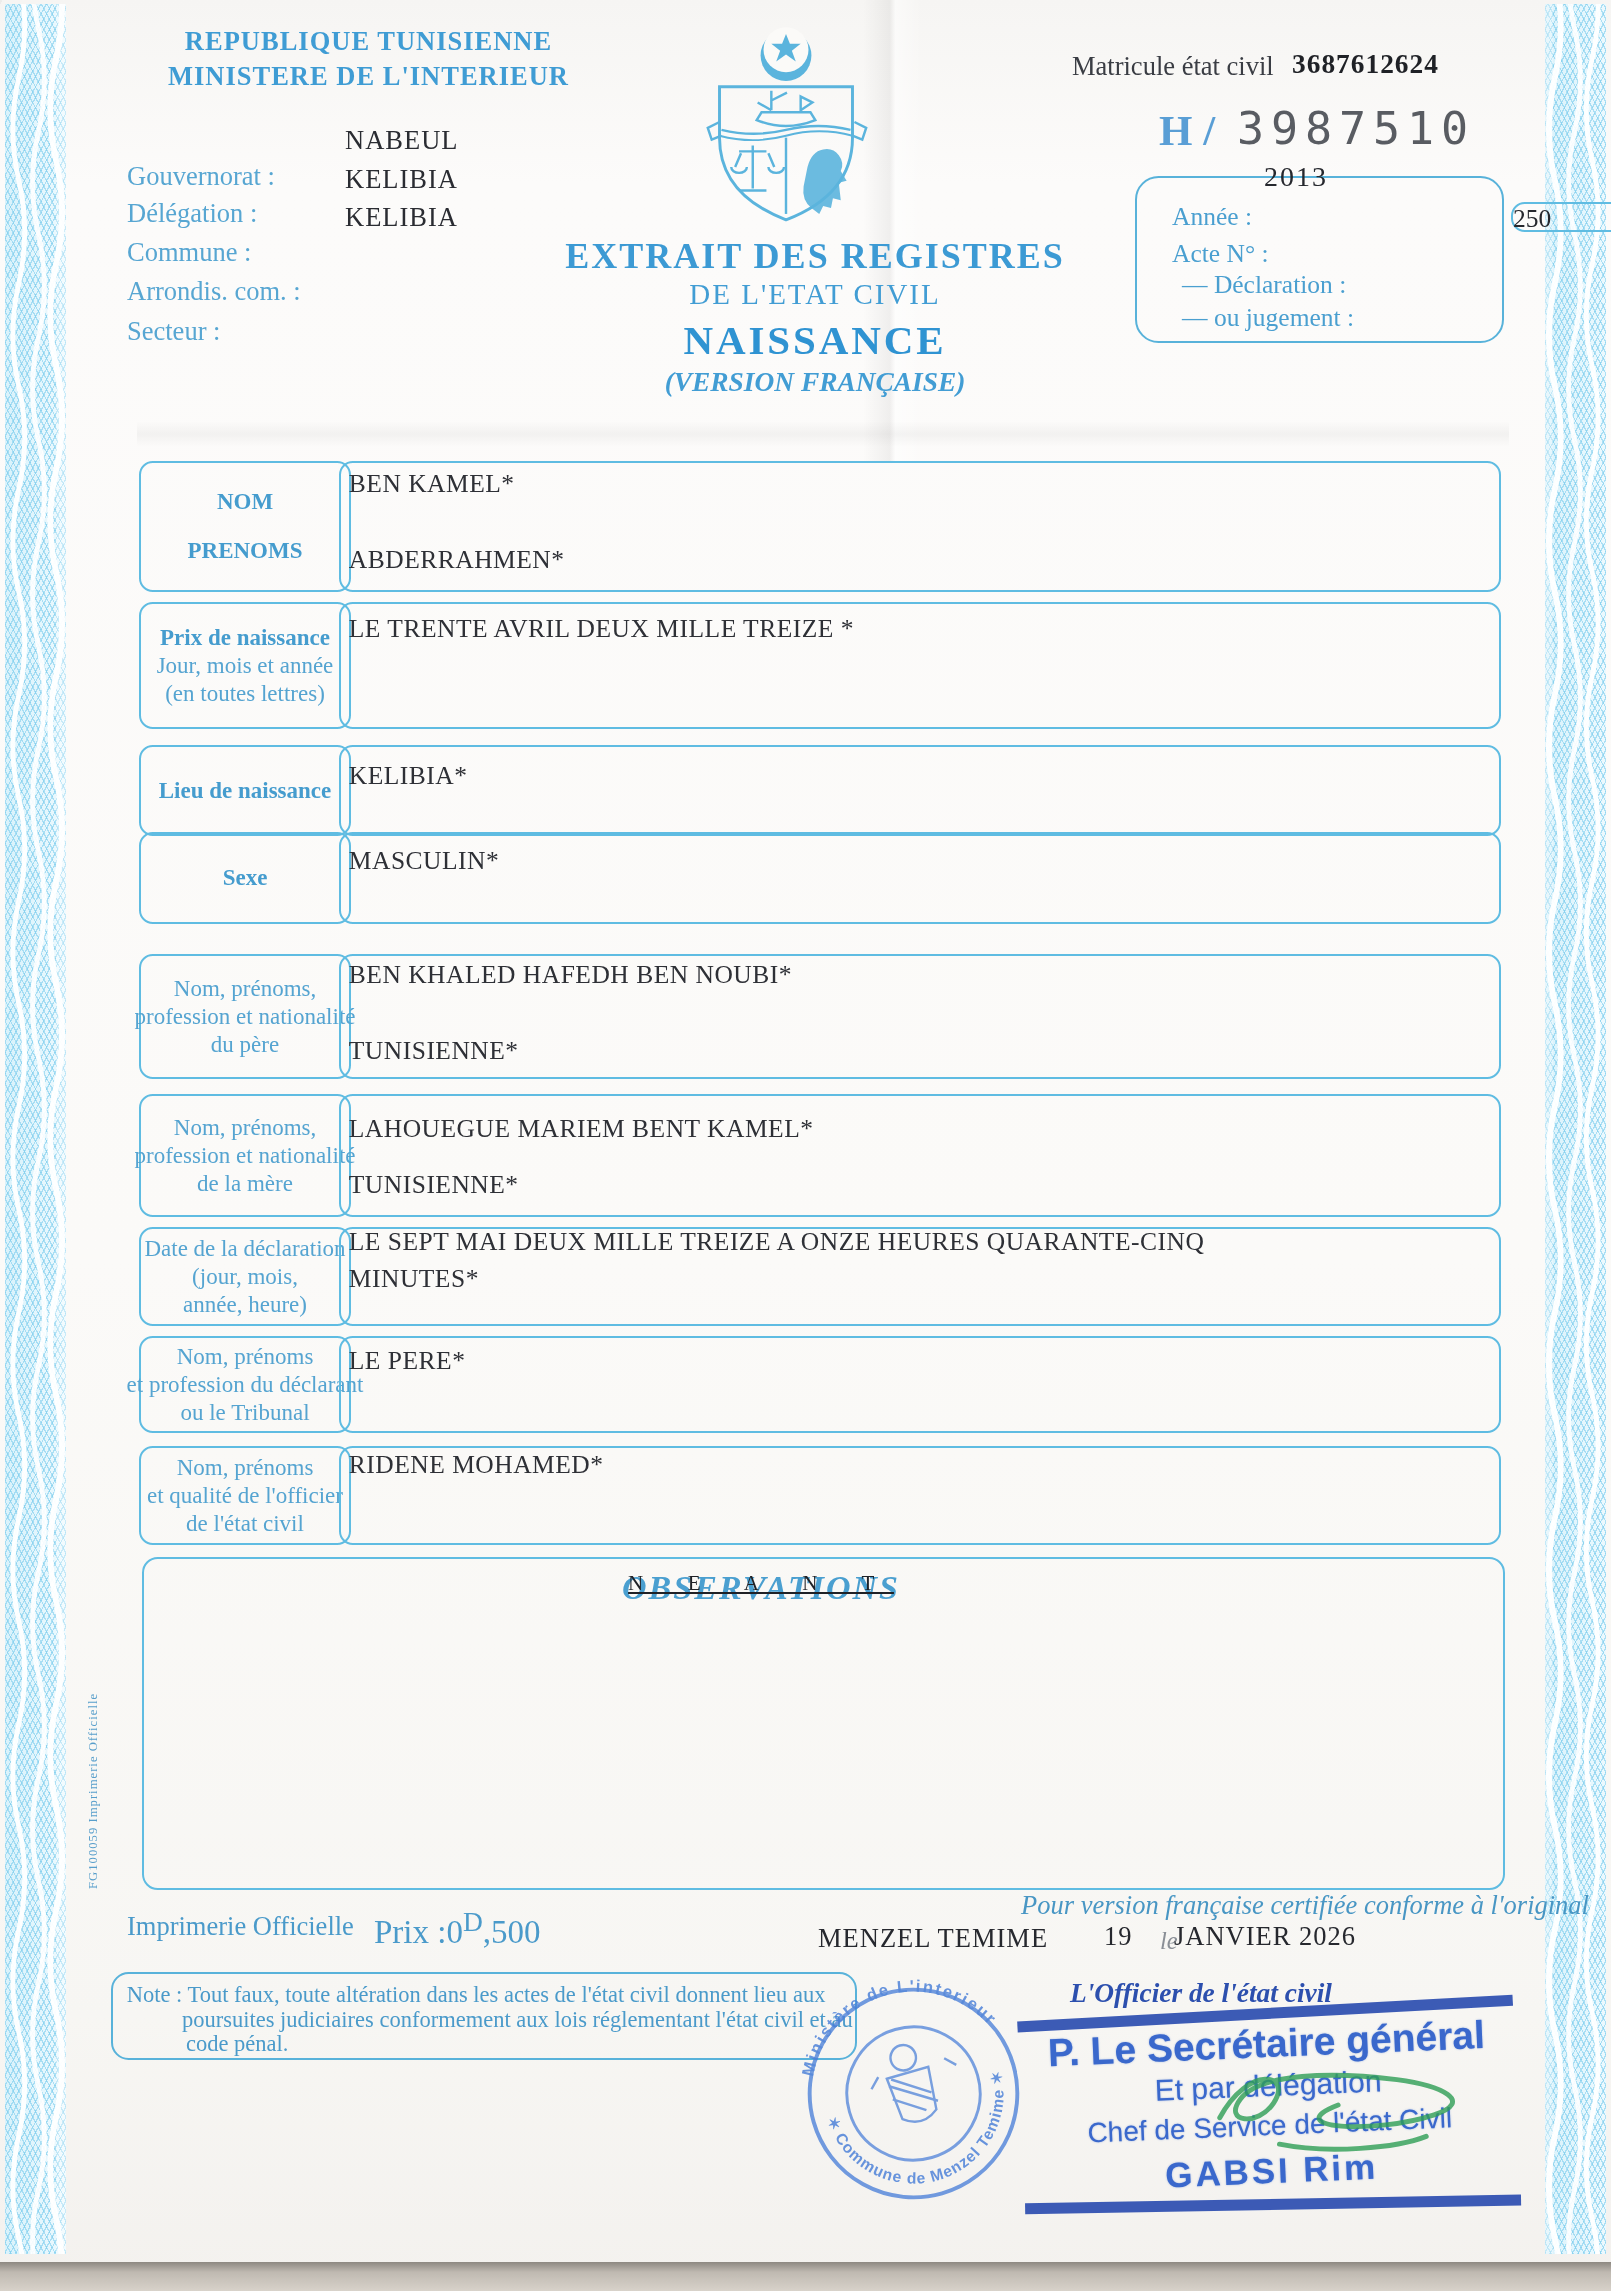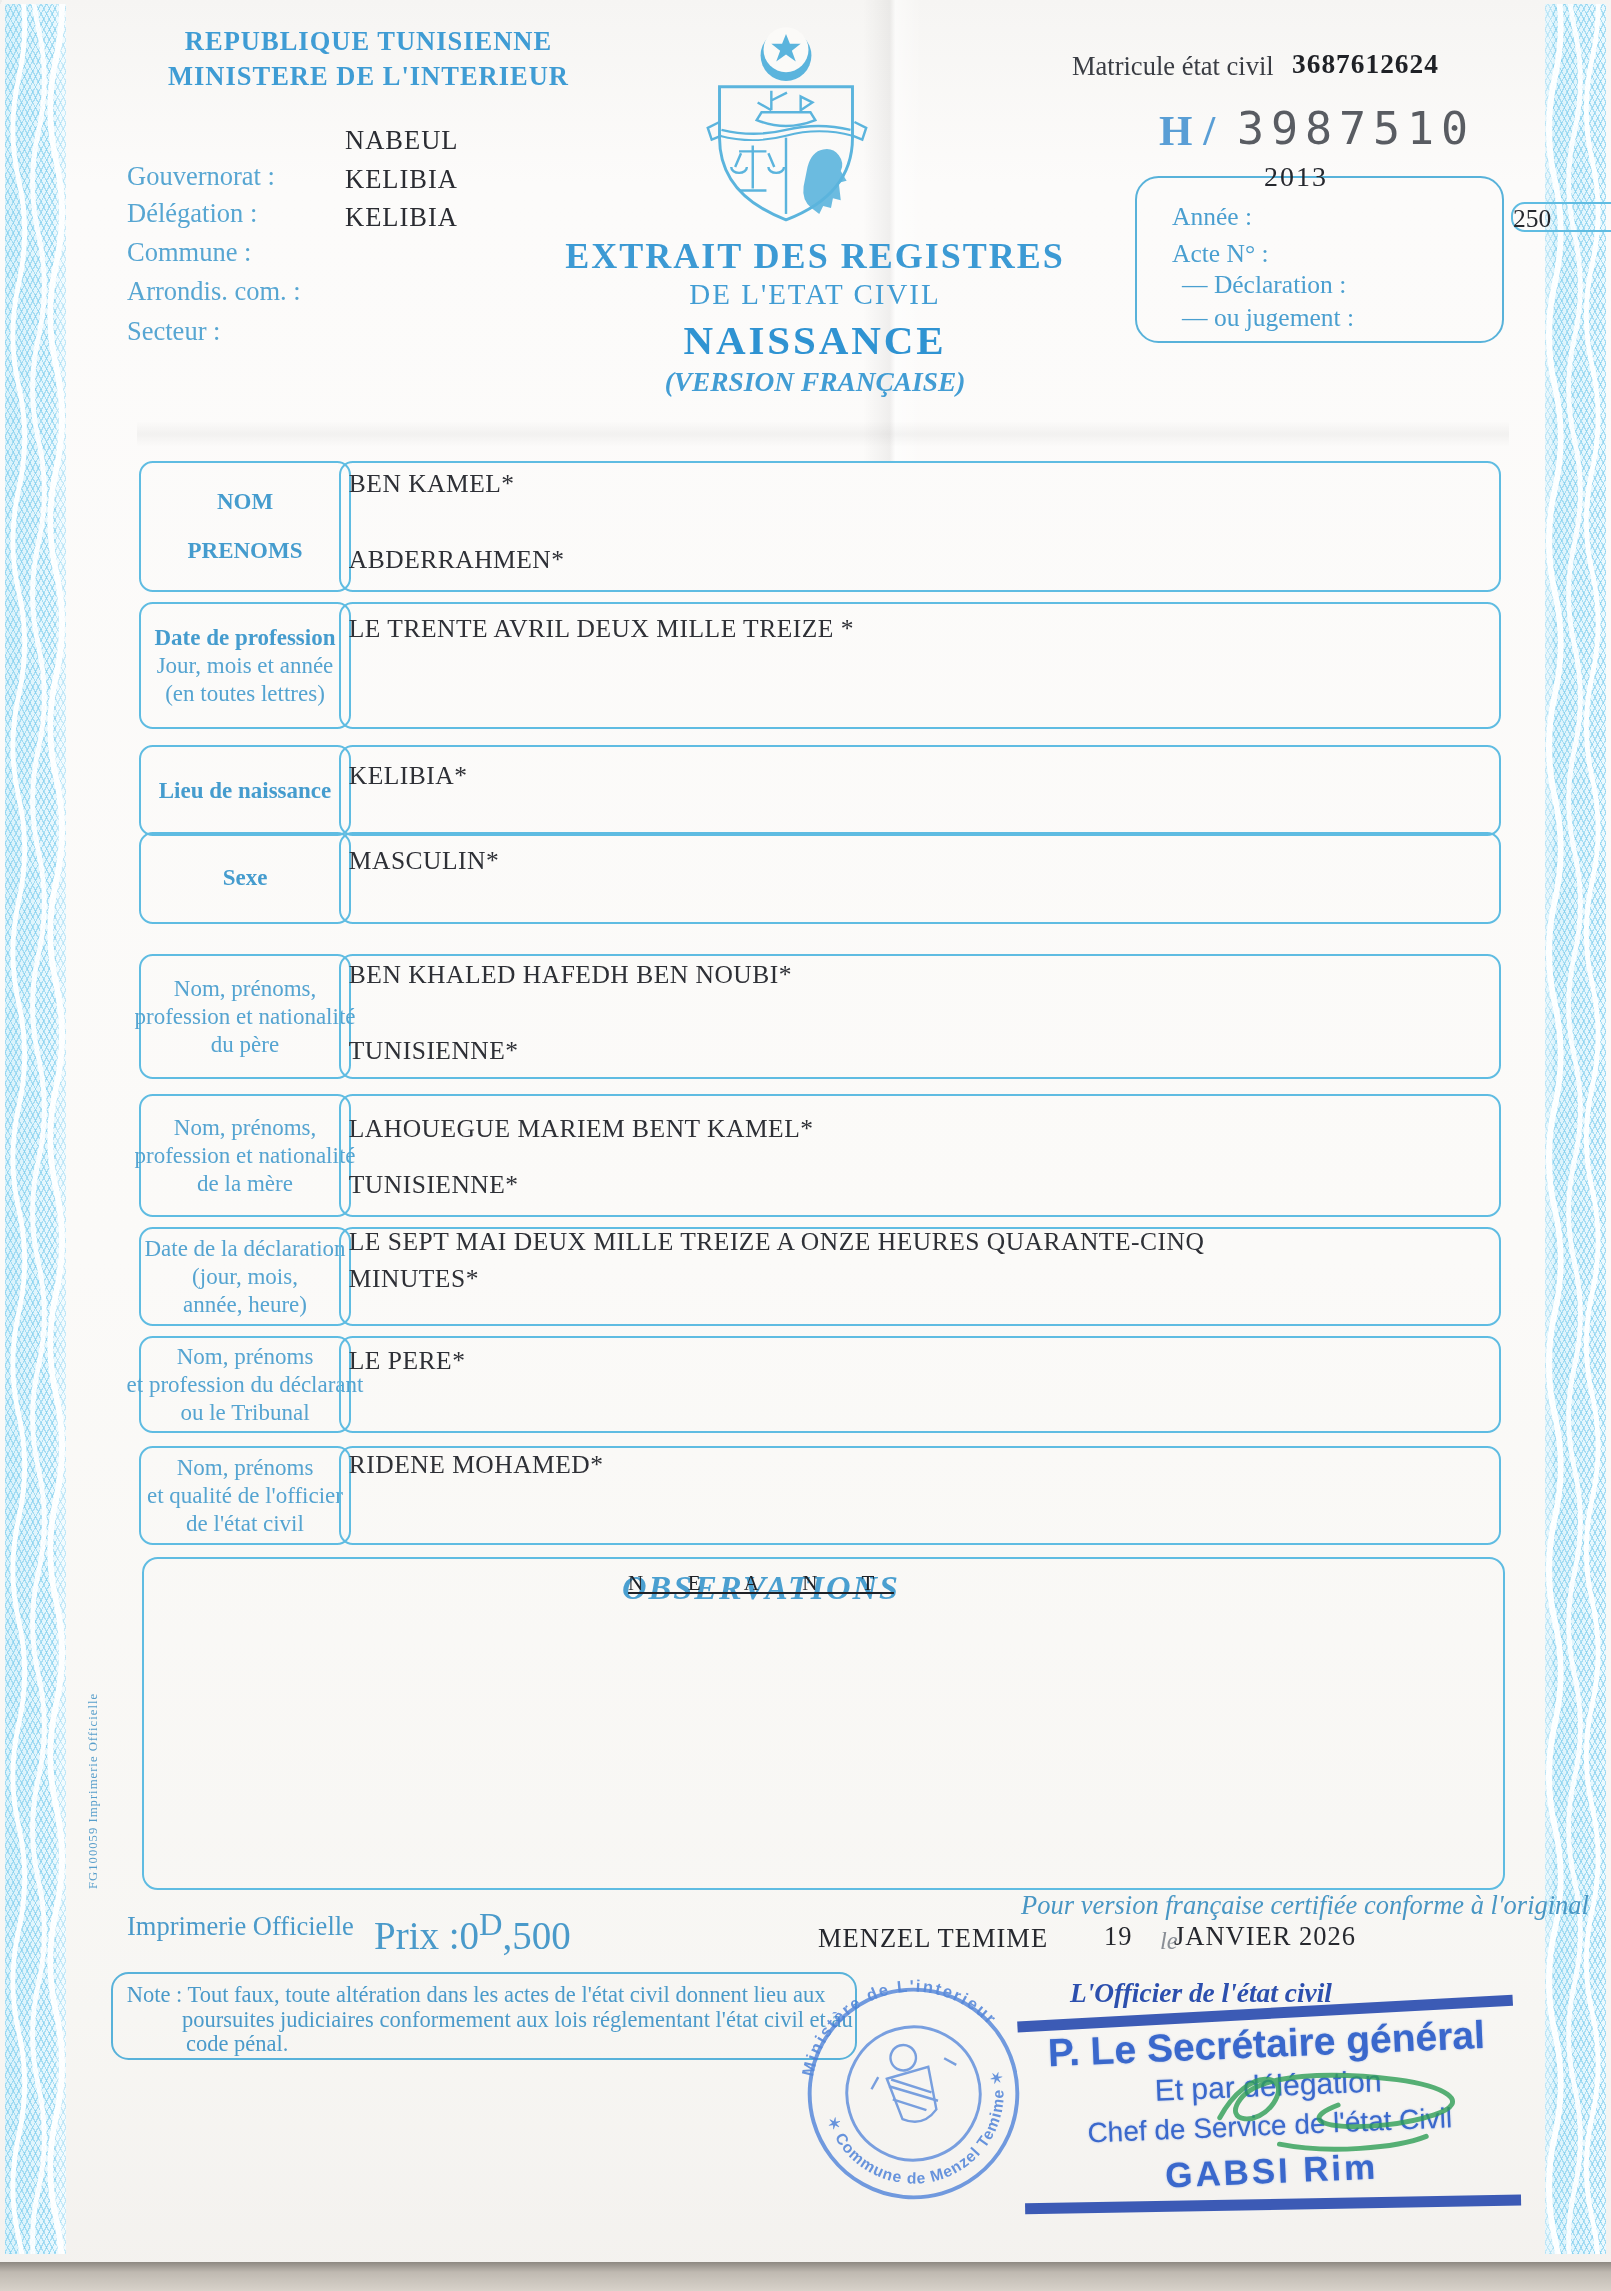--- a/index.html
+++ b/index.html
@@ -43,21 +43,21 @@
        display:flex;flex-direction:column;justify-content:center;align-items:center;box-sizing:border-box;}
   .lab span{color:#55a4d1;font-size:23px;line-height:28px;text-align:center;white-space:nowrap;}
   .lab span.b{font-weight:bold;color:#459cce;}
   .val{position:absolute;left:339px;width:1162px;height:100%;border:2.5px solid #5fbce2;border-radius:13.7px;box-sizing:border-box;}
   .vline{position:absolute;left:7.8px;color:#2e3036;font-size:25.5px;letter-spacing:0.5px;white-space:nowrap;}
   .obsbox{left:142px;top:1557px;width:1359px;height:329px;border:2.5px solid #5fbce2;border-radius:15.7px;}
   .obstitle{color:#4a9fd0;font-weight:bold;font-style:italic;font-size:34px;letter-spacing:2px;}
   .obsneant{color:#1f2126;font-size:21px;letter-spacing:19.6px;text-decoration:underline;}
   
   .impr{color:#4a9aca;font-size:26.5px;}
-  .prix{color:#4a9aca;font-size:39px;}
+  .prix{color:#4a9aca;font-size:33px;}
   .cert{color:#4896c4;font-style:italic;font-size:26.5px;}
   .place{color:#26282e;font-size:26.5px;letter-spacing:1px;}
   .dle{color:#8a8f96;font-style:italic;font-size:24.5px;}
   .notebox{left:111px;top:1972px;width:742px;height:84px;border:2.5px solid #58b2da;border-radius:17.6px;z-index:2;}
   .notebox div{position:absolute;color:#4a9aca;font-size:22.5px;white-space:nowrap;}
   .sidecode{left:86px;top:1654px;height:235px;color:#579ecb;font-size:12.7px;letter-spacing:1px;
     writing-mode:vertical-rl;transform:rotate(180deg);}
   
   .offline{color:#2c4fae;font-weight:bold;font-style:italic;font-size:27.4px;z-index:5;}
   .rectstamp{left:1025px;top:2000px;width:488px;height:214px;transform:rotate(-2.4deg);z-index:6;}
@@ -149,21 +149,21 @@
       <span class="b" style="margin-top:21.6px;">PRENOMS</span>
     </div>
     <div class="val">
       <span class="vline" style="top:5.9px;">BEN KAMEL*</span>
       <span class="vline" style="top:82px;">ABDERRAHMEN*</span>
     </div>
   </div>
 
   <div class="abs row" style="top:602px;height:127px;">
     <div class="lab">
-      <span class="b">Date de profession</span>
+      <span class="b">Prix de naissance</span>
       <span>Jour, mois et année</span>
       <span>(en toutes lettres)</span>
     </div>
     <div class="val">
       <span class="vline" style="top:9.8px;">LE TRENTE AVRIL  DEUX MILLE TREIZE *</span>
     </div>
   </div>
 
   <div class="abs row" style="top:745px;height:91px;">
     <div class="lab">

